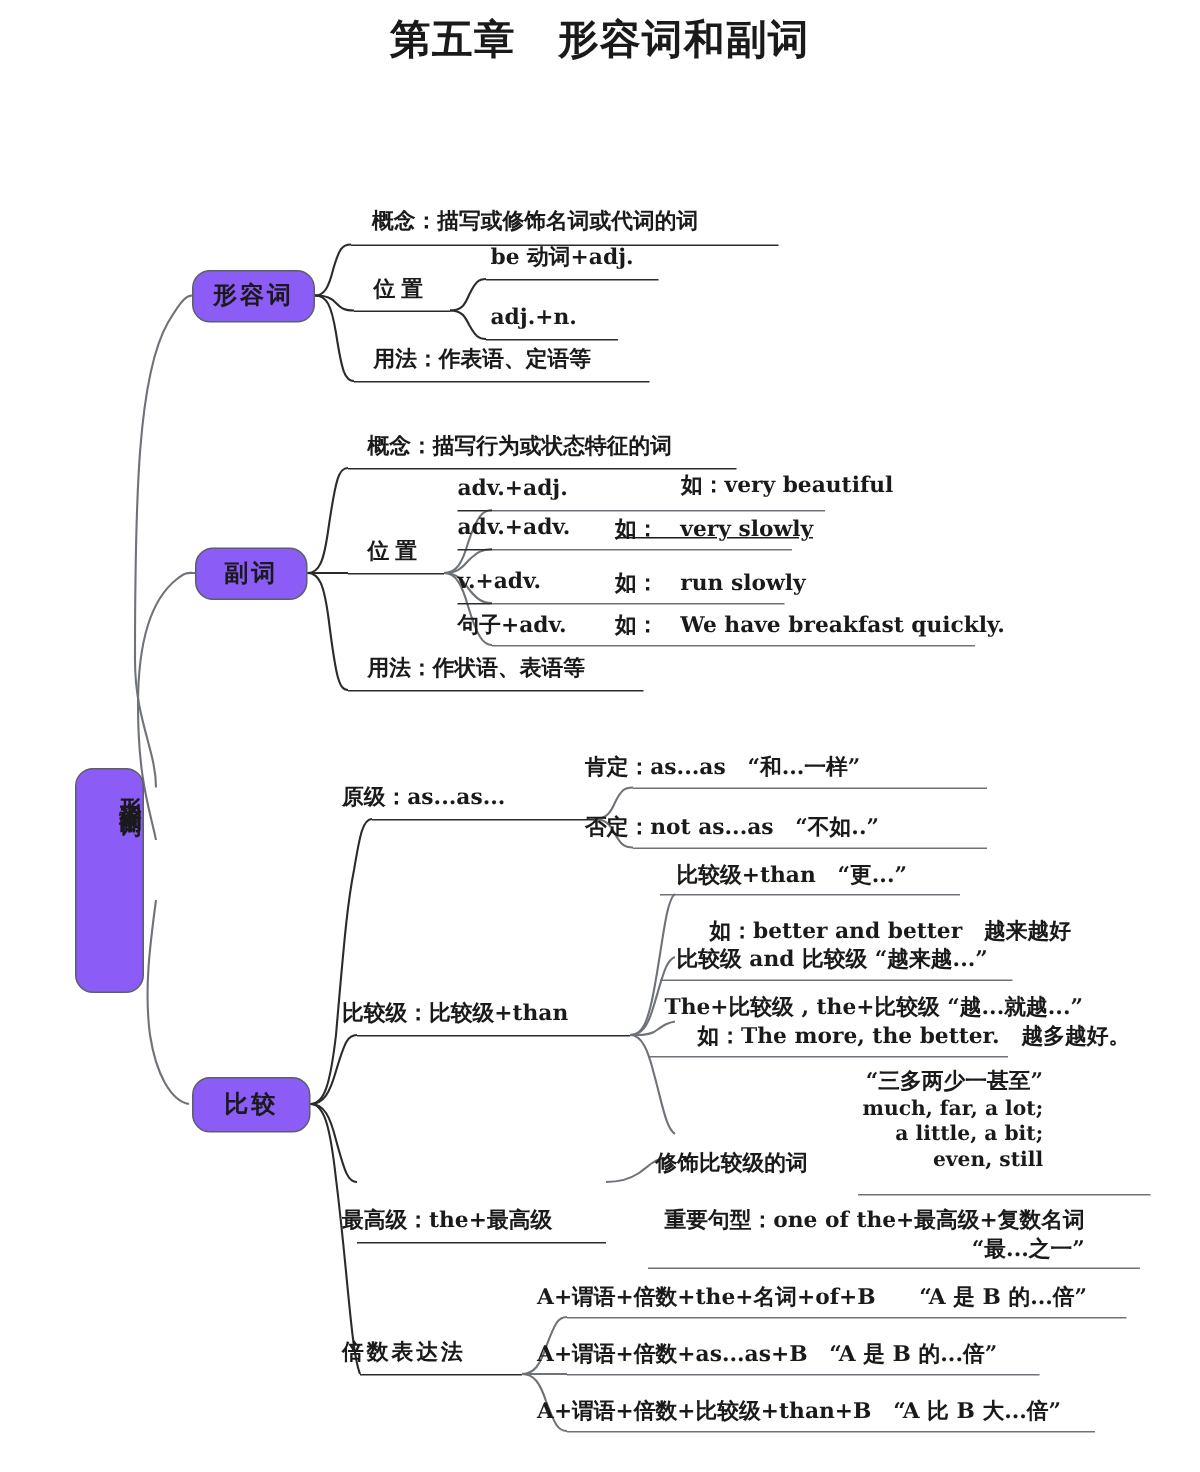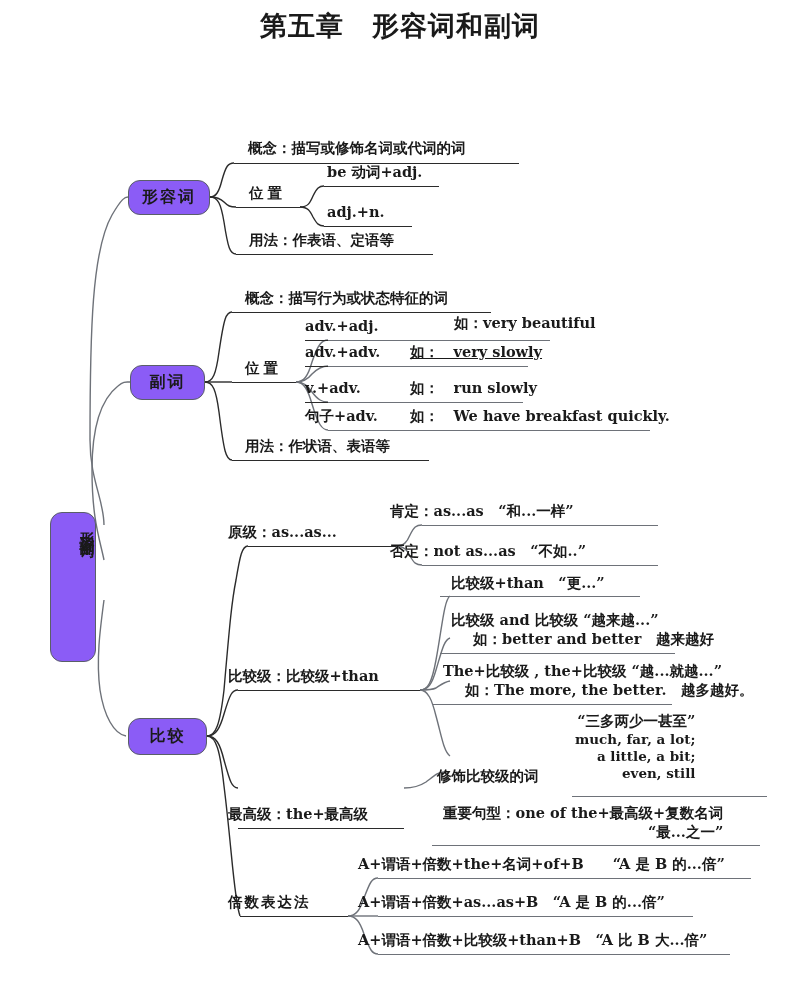--- a/index.html
+++ b/index.html
@@ -211,22 +211,22 @@
   <div class="sub" style="left:390px; top:542px;">否定：not as...as　“不如..”</div>
   <div class="underline thin" style="left:422px; top:565px; width:236px;"></div>
 
   <div class="lbl" style="left:228px; top:667px;">比较级：比较级+than</div>
   <div class="underline" style="left:238px; top:690px; width:182px;"></div>
 
   <div class="sub" style="left:451px; top:574px;">比较级+than　“更...”</div>
   <div class="underline thin" style="left:440px; top:596px; width:200px;"></div>
 
   <div class="sub two" style="left:451px; top:611px;">
+    <span style="display:block; padding-left:22px;">如：better and better　越来越好</span>
     <span style="display:block;">比较级 and 比较级 “越来越...”</span>
-    <span style="display:block; padding-left:22px;">如：better and better　越来越好</span>
   </div>
   <div class="underline thin" style="left:440px; top:653px; width:235px;"></div>
 
   <div class="sub two" style="left:443px; top:662px;">
     <span style="display:block;">The+比较级 , the+比较级 “越...就越...”</span>
     <span style="display:block; padding-left:22px;">如：The more, the better.　越多越好。</span>
   </div>
   <div class="underline thin" style="left:432px; top:704px; width:240px;"></div>
 
   <div class="lbl" style="left:437px; top:767px;">修饰比较级的词</div>

